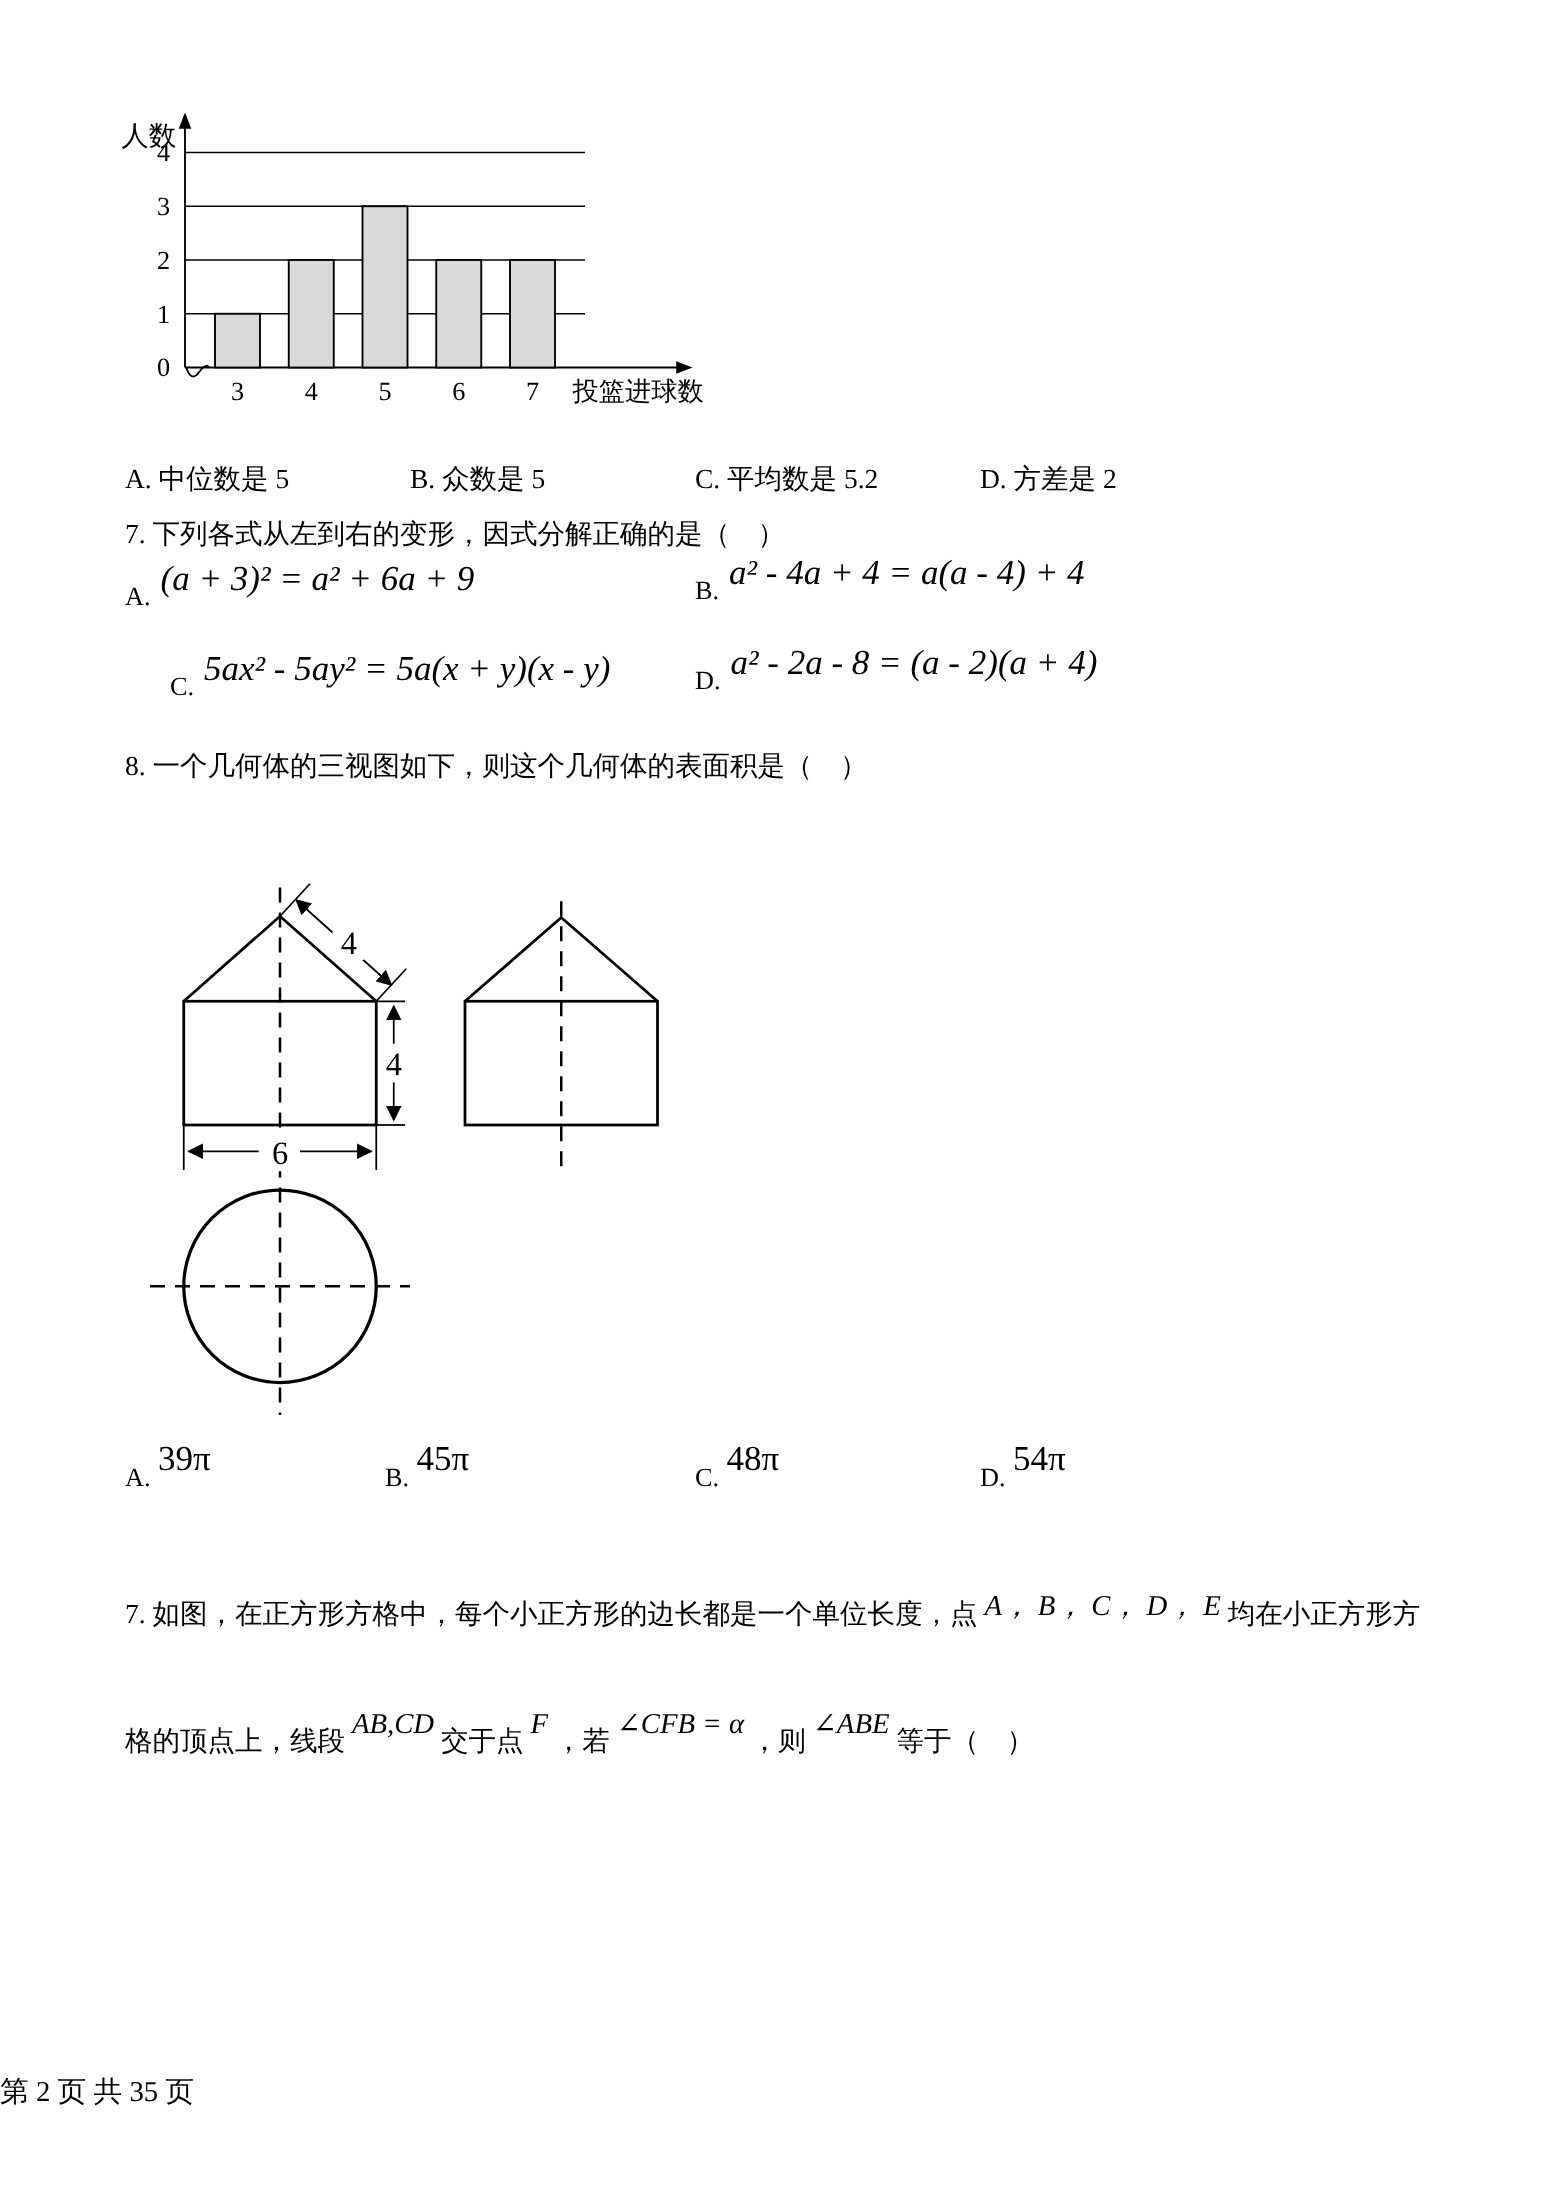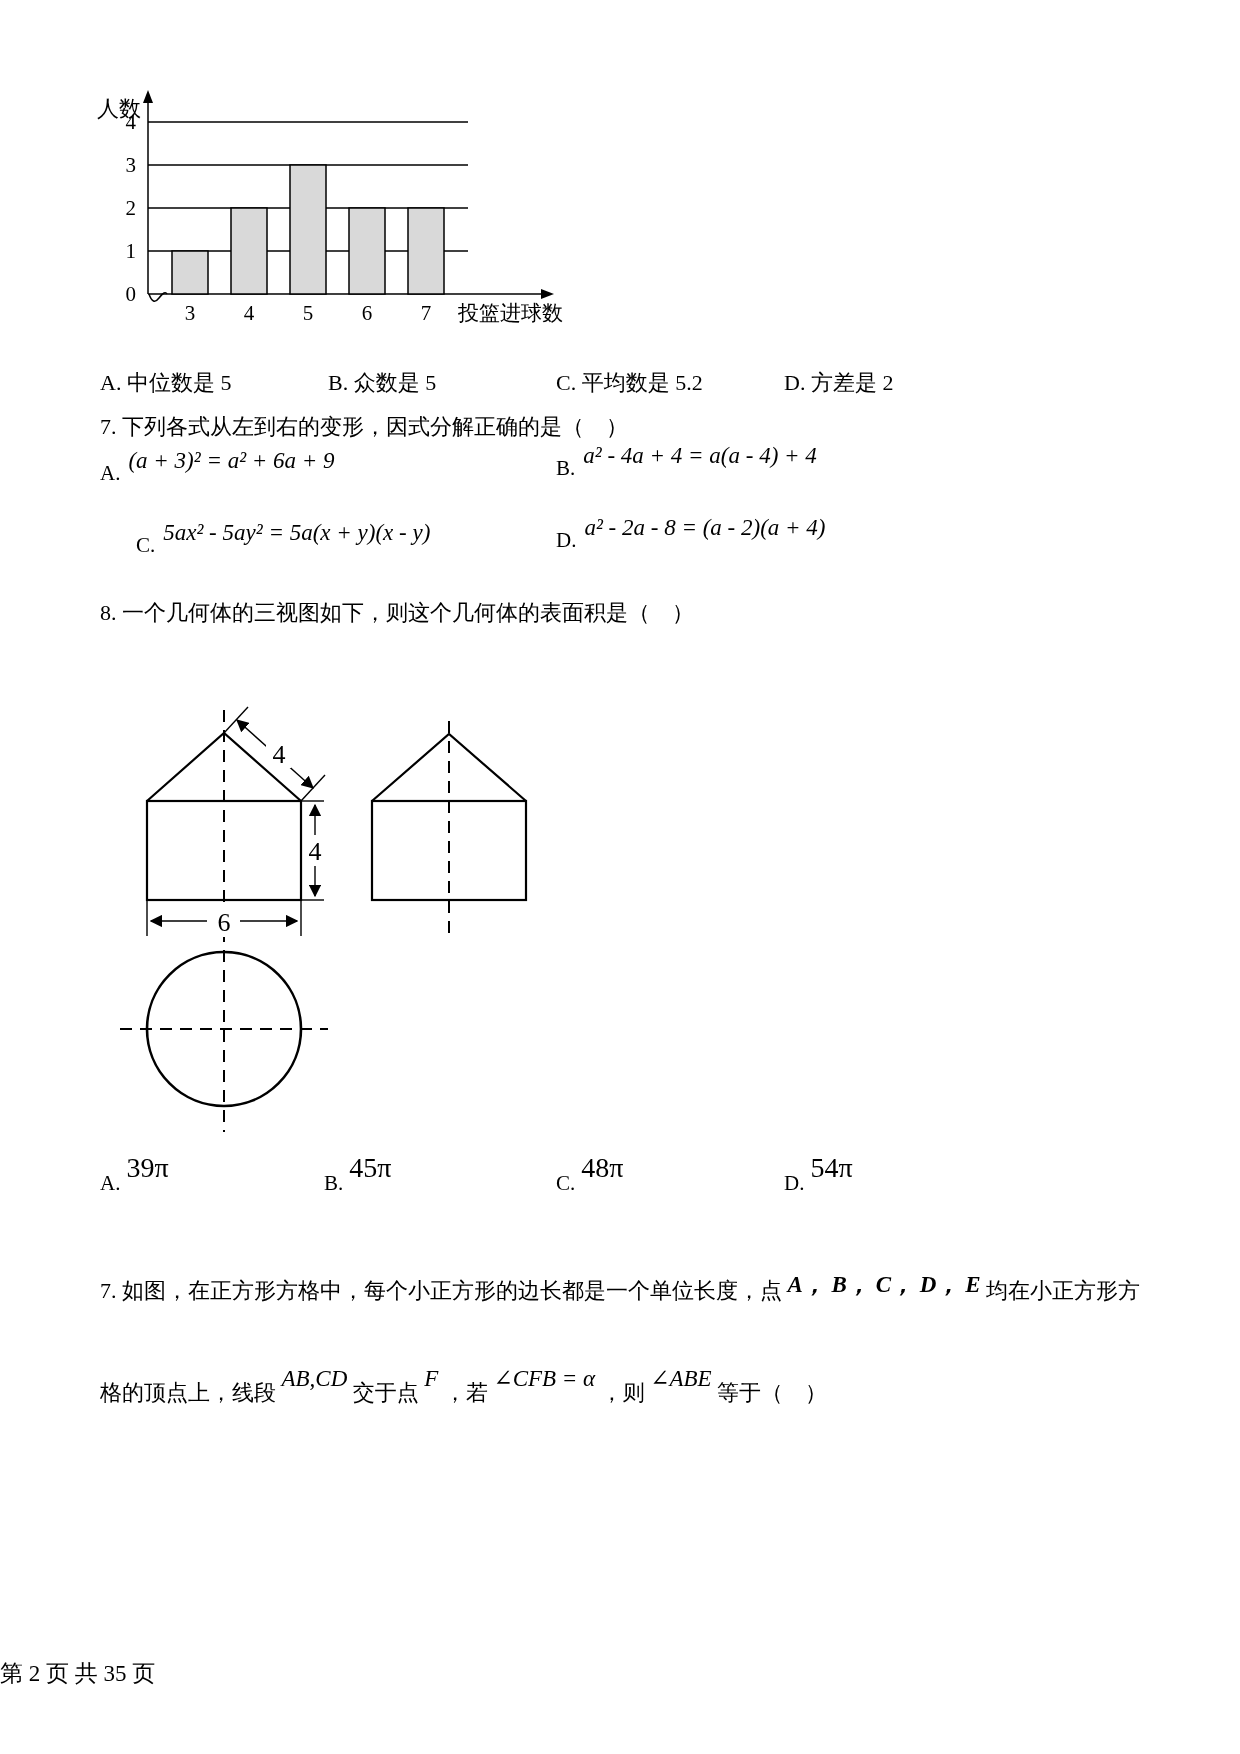--- a/index.html
+++ b/index.html
@@ -2,26 +2,26 @@
 <html><head>
 <meta charset="utf-8">
 <style>
   html,body{margin:0;padding:0;background:#fff;}
   .page{position:relative;width:1240px;height:1754px;background:#fff;color:#000;
         font-family:"Liberation Serif","DejaVu Serif",serif;overflow:hidden;}
   .abs{position:absolute;}
   .cn{font-size:22px;white-space:nowrap;}
   .flabel{font-size:21px;}
   .formula{font-family:"Liberation Serif","DejaVu Serif",serif;font-style:italic;
-           font-size:23px;position:relative;top:-12px;margin-left:8px;white-space:nowrap;}
+           font-size:28px;position:relative;top:-12px;margin-left:8px;white-space:nowrap;}
   .formula2{font-family:"Liberation Serif","DejaVu Serif",serif;font-size:28px;
             position:relative;top:-13px;margin-left:6px;white-space:nowrap;}
   .m{font-family:"Liberation Serif","DejaVu Serif",serif;font-style:italic;font-size:23px;}
   .raise{position:relative;top:-14px;}
-  .raise-sm{position:relative;top:-6px;font-weight:bold;}
+  .raise-sm{position:relative;top:-6px;}
   .footer{position:absolute;left:0;right:0;top:1658px;text-align:left;font-size:23px;}
   
   .solid{fill:none;stroke:#000;stroke-width:2.2;}
   .dash{fill:none;stroke:#000;stroke-width:2;stroke-dasharray:12 8;}
   .thin{stroke:#000;stroke-width:1.4;}
   .dim{stroke:#000;stroke-width:1.4;}
   .dimlabel{font-family:"Liberation Serif","DejaVu Serif",serif;font-size:26px;text-anchor:middle;}
 </style>
 </head>
 <body>
@@ -107,21 +107,21 @@
       <rect x="181" y="100" width="25" height="30" fill="#fff"></rect>
       <text class="dimlabel" x="194" y="125">4</text>
       <rect x="219" y="197" width="22" height="31" fill="#fff"></rect>
       <text class="dimlabel" x="230" y="222">4</text>
       <rect x="122" y="265" width="33" height="34" fill="#fff"></rect>
       <text class="dimlabel" x="139" y="293">6</text>
     </svg>
   </div>
 
   <div class="abs" style="left:100px;top:1165px;"><span class="flabel">A.</span><span class="formula2">39π</span></div>
-  <div class="abs" style="left:324px;top:1165px;text-align:right;"><span class="flabel">B.</span><span class="formula2">45π</span></div>
+  <div class="abs" style="left:308px;top:1165px;text-align:right;"><span class="flabel">B.</span><span class="formula2">45π</span></div>
   <div class="abs" style="left:556px;top:1165px;"><span class="flabel">C.</span><span class="formula2">48π</span></div>
   <div class="abs" style="left:784px;top:1165px;"><span class="flabel">D.</span><span class="formula2">54π</span></div>
 
   <div class="abs cn" style="left:100px;top:1275px;width:1080px;">
     <span>7. 如图，在正方形方格中，每个小正方形的边长都是一个单位长度，点</span>
     <span class="m raise-sm">A， B， C， D， E</span>
     <span>均在小正方形方</span>
   </div>
   <div class="abs cn" style="left:100px;top:1378px;width:1080px;">
     <span>格的顶点上，线段</span>

